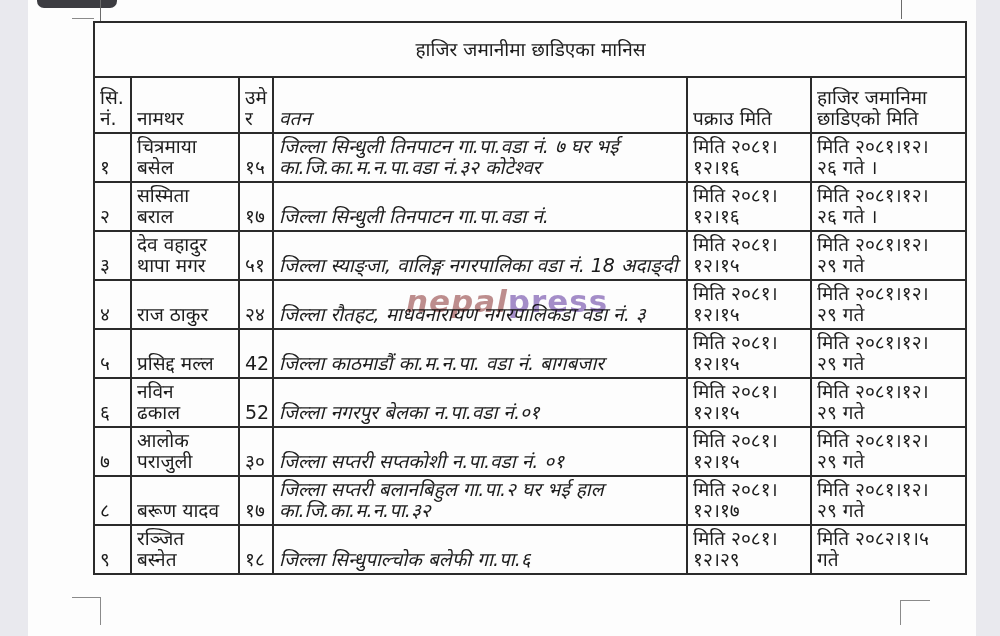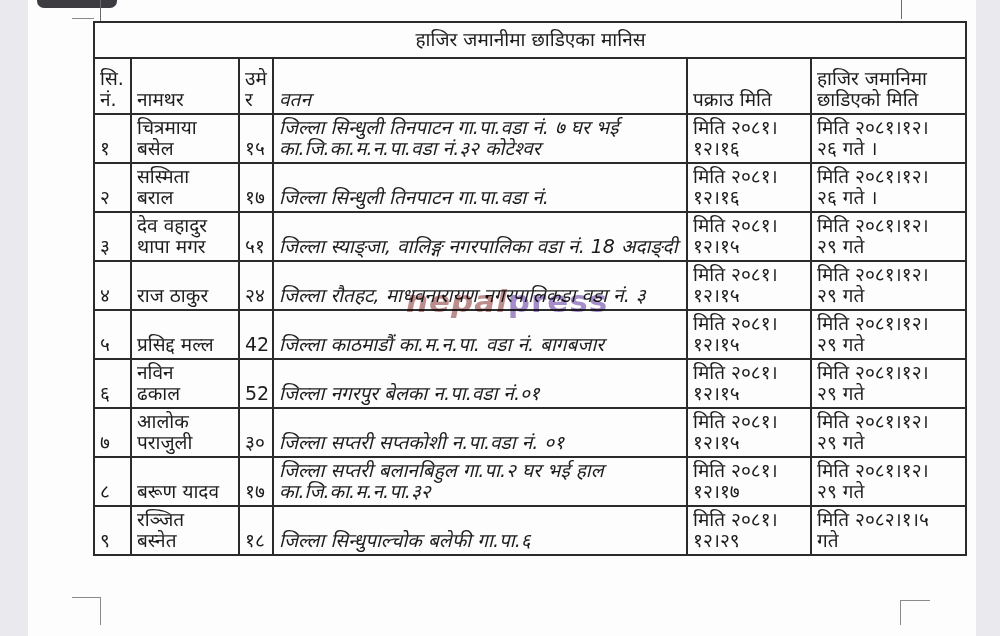--- a/index.html
+++ b/index.html
@@ -37,21 +37,21 @@
     font-weight: normal;
     padding: 2px 4px 3px 5px;
     text-align: left;
     vertical-align: bottom;
     white-space: pre-line;
     overflow: hidden;
   }
   .title-cell {
     text-align: center !important; vertical-align: middle !important;
     font-size: 29px; line-height: 32px; font-weight: bold;
-    height: 36px; white-space: normal !important;
+    height: 55px; white-space: normal !important;
   }
   tr.hdr td { height: 56px; }
   td.c-sn  { text-align: center; padding-left: 2px; padding-right: 2px; }
   td.c-age { text-align: center; padding-left: 1px; padding-right: 1px; border-radius: 15px; }
   td.c-arrest, td.c-release { vertical-align: top; }
   td.c-address { padding-left: 7px; font-style: italic; }
   tr.body-row td { height: 49px; }
 
   .watermark {
     position: absolute; left: 406px; top: 283px;

